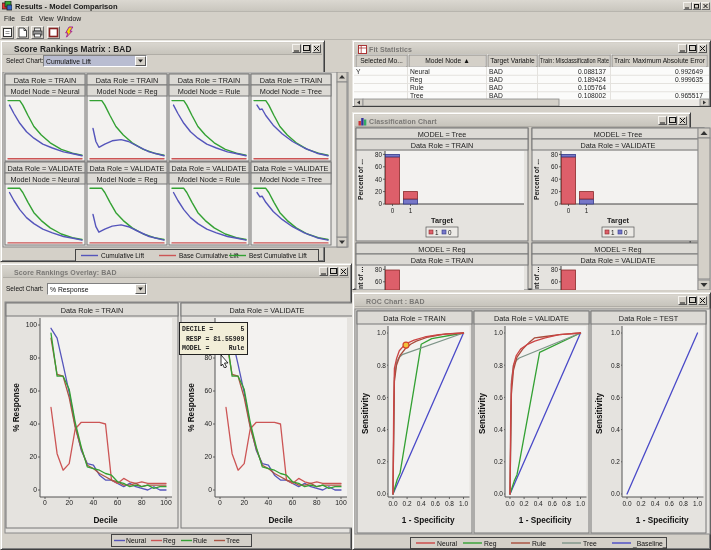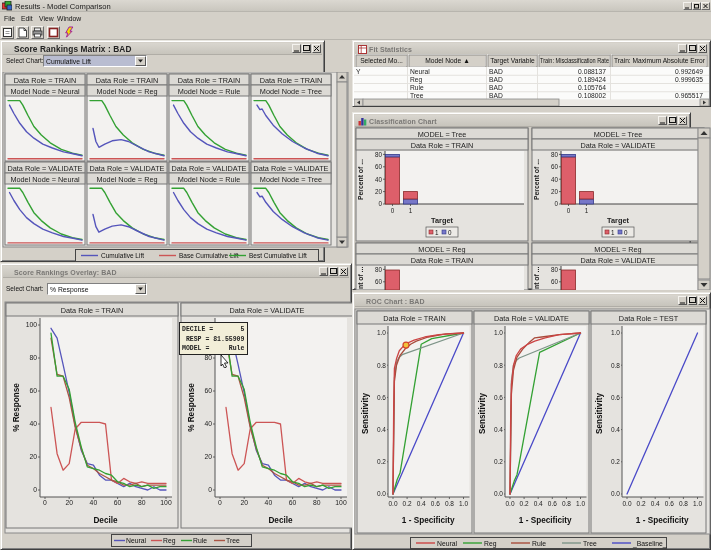--- a/index.html
+++ b/index.html
@@ -1,17 +1,17 @@
 <!DOCTYPE html>
 <html><head><meta charset="utf-8"><style>
 *{margin:0;padding:0;box-sizing:border-box}
 body{width:711px;height:550px;overflow:hidden}
 .app{position:relative;width:711px;height:550px;background:#d4d0c8;font-family:"Liberation Sans", sans-serif;overflow:hidden}
 .tbar{position:absolute;left:0;top:0;width:711px;height:12px;background:linear-gradient(#dbd8d1,#c9c6be);border-bottom:1px solid #b8b5ae}
-.tbar .txt{position:absolute;left:15px;top:2px;font-size:7.6px;font-weight:normal;color:#1a1a1a}
+.tbar .txt{position:absolute;left:15px;top:2px;font-size:7.6px;font-weight:bold;color:#1a1a1a}
 .mbtn{position:absolute;top:2px;width:9px;height:8px;background:#d4d0c8;border:1px solid;border-color:#f4f2ee #6a6a6a #6a6a6a #f4f2ee}
 .menu{position:absolute;left:0;top:13px;width:711px;height:11px;background:#d4d0c8;font-size:6.8px;color:#111}
 .menu span{position:absolute;top:2px}
 .tools{position:absolute;left:0;top:25px;width:711px;height:15px;background:#d4d0c8;border-bottom:1px solid #b8b5ae}
 .tb{position:absolute;top:1px;width:13px;height:13px;background:#d4d0c8;border:1px solid;border-color:#f4f2ee #6a6a6a #6a6a6a #f4f2ee}
 .win{position:absolute;background:#d4d0c8;border:1px solid;border-color:#e8e6e0 #404040 #404040 #e8e6e0;box-shadow:inset 1px 1px 0 #fff, inset -1px -1px 0 #808080}
 .wt{position:absolute;left:2px;top:2px;right:2px;height:12px;background:linear-gradient(#d9d6cf,#c7c4bc);border-bottom:1px solid #b0ada6}
 .wt .t{position:absolute;left:11px;top:1px;font-size:8.3px;font-weight:bold;color:#222;letter-spacing:.1px}
 .wt .t2{font-size:7px;color:#7a7875;top:3px}
 .wb{position:absolute;top:1px;width:9px;height:9px;background:#d4d0c8;border:1px solid;border-color:#f4f2ee #555 #555 #f4f2ee}

